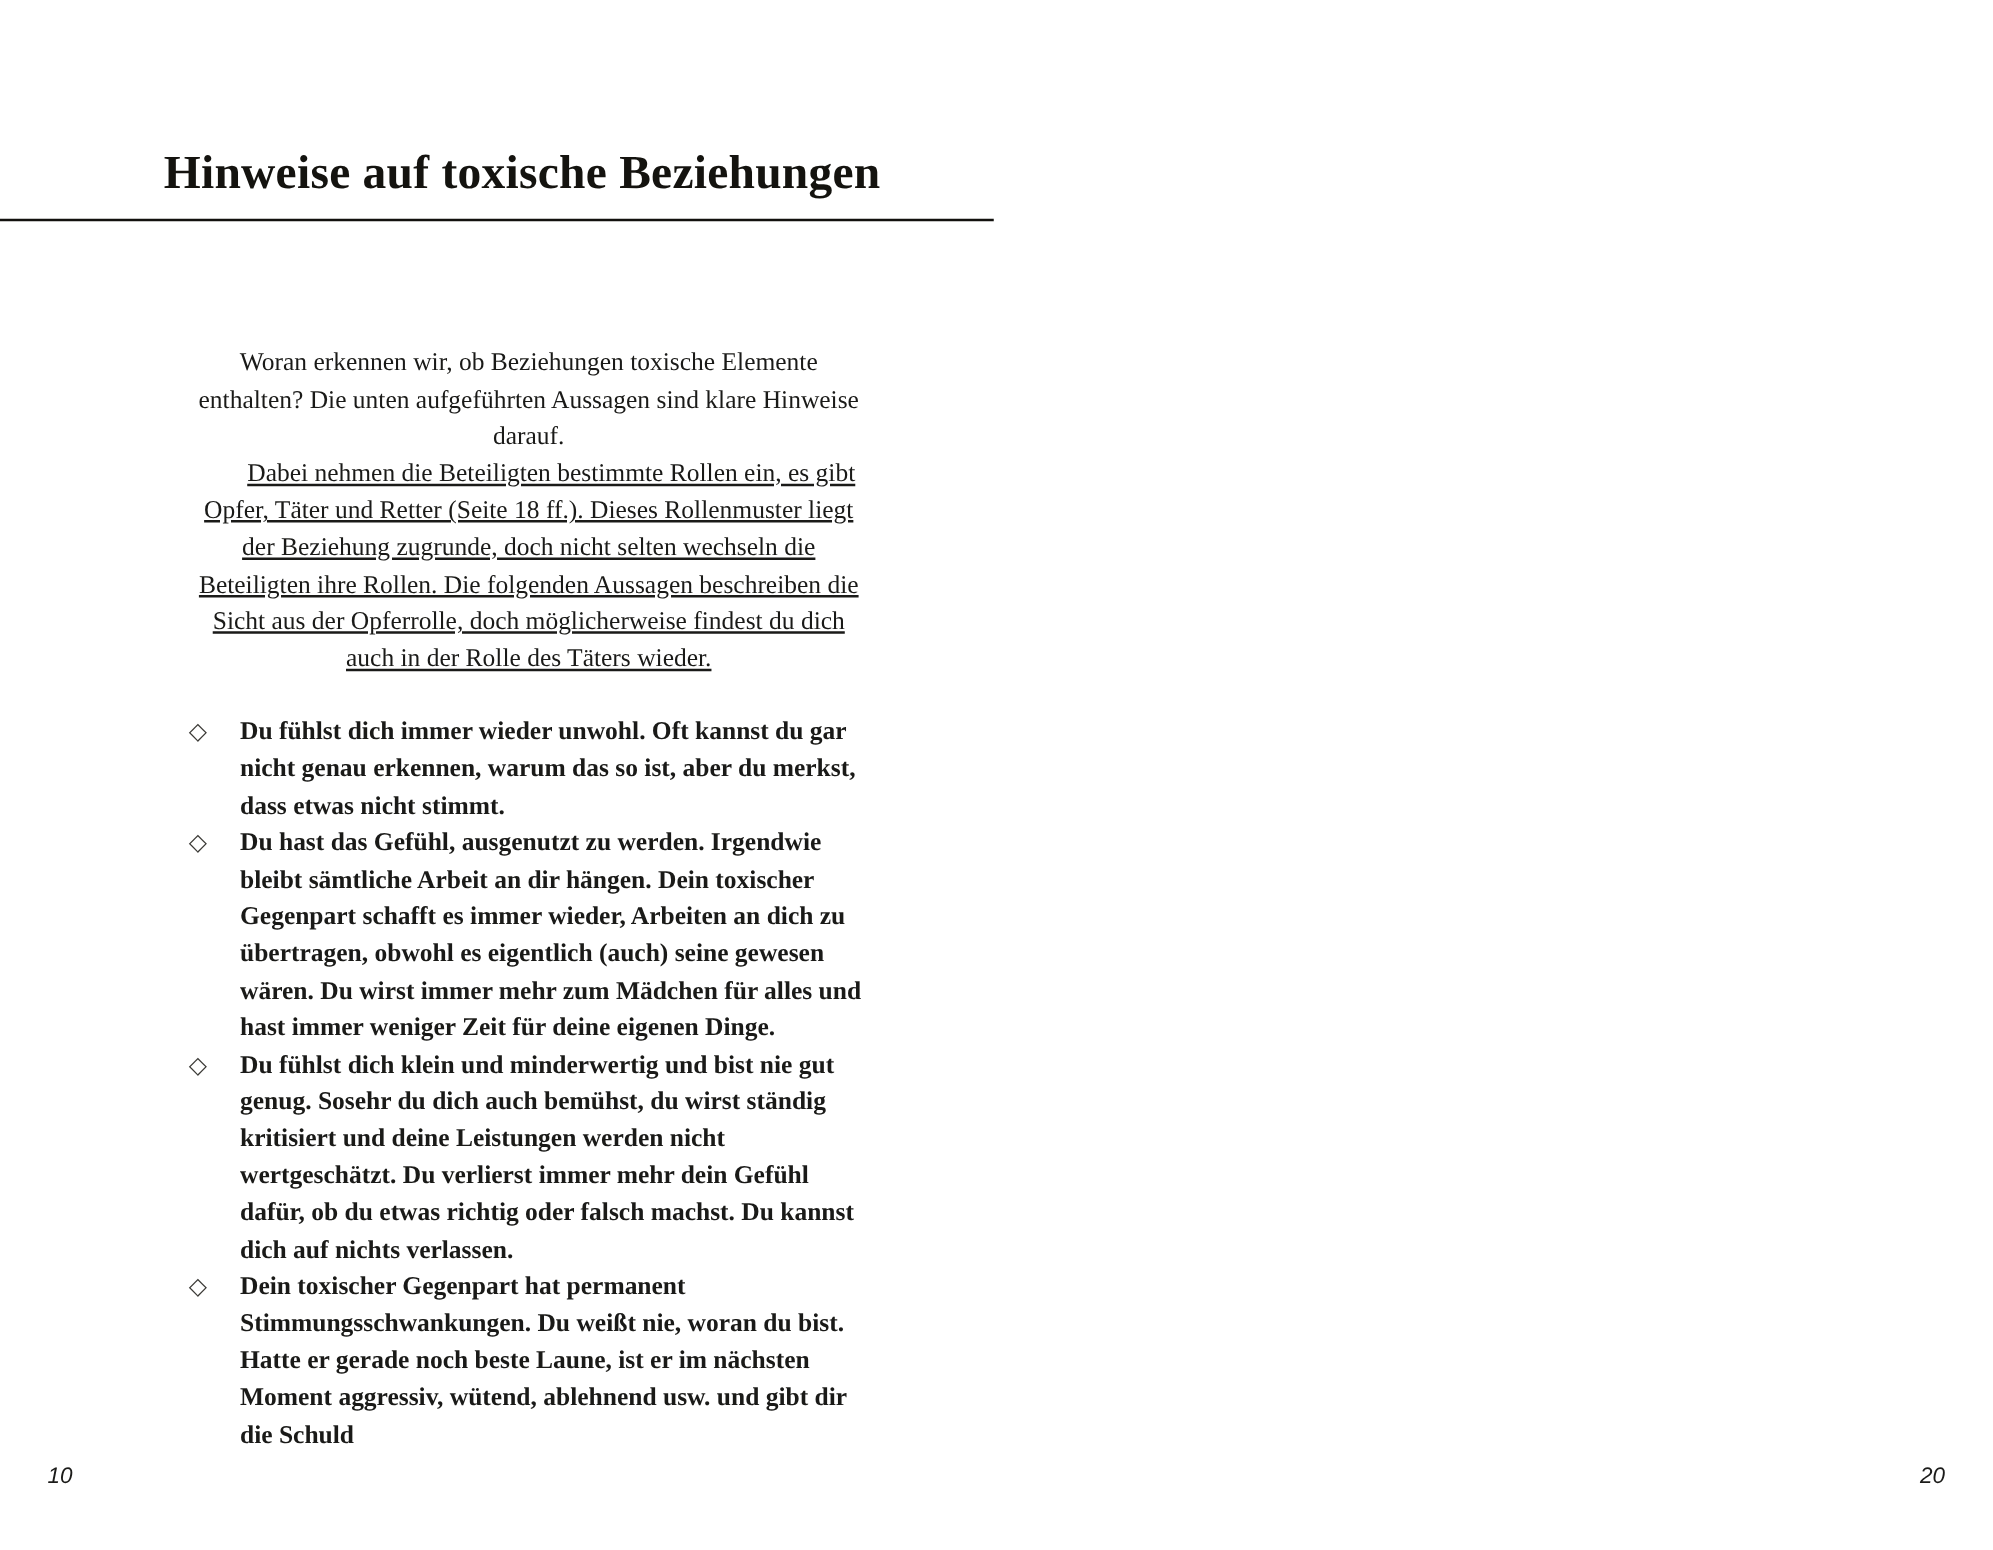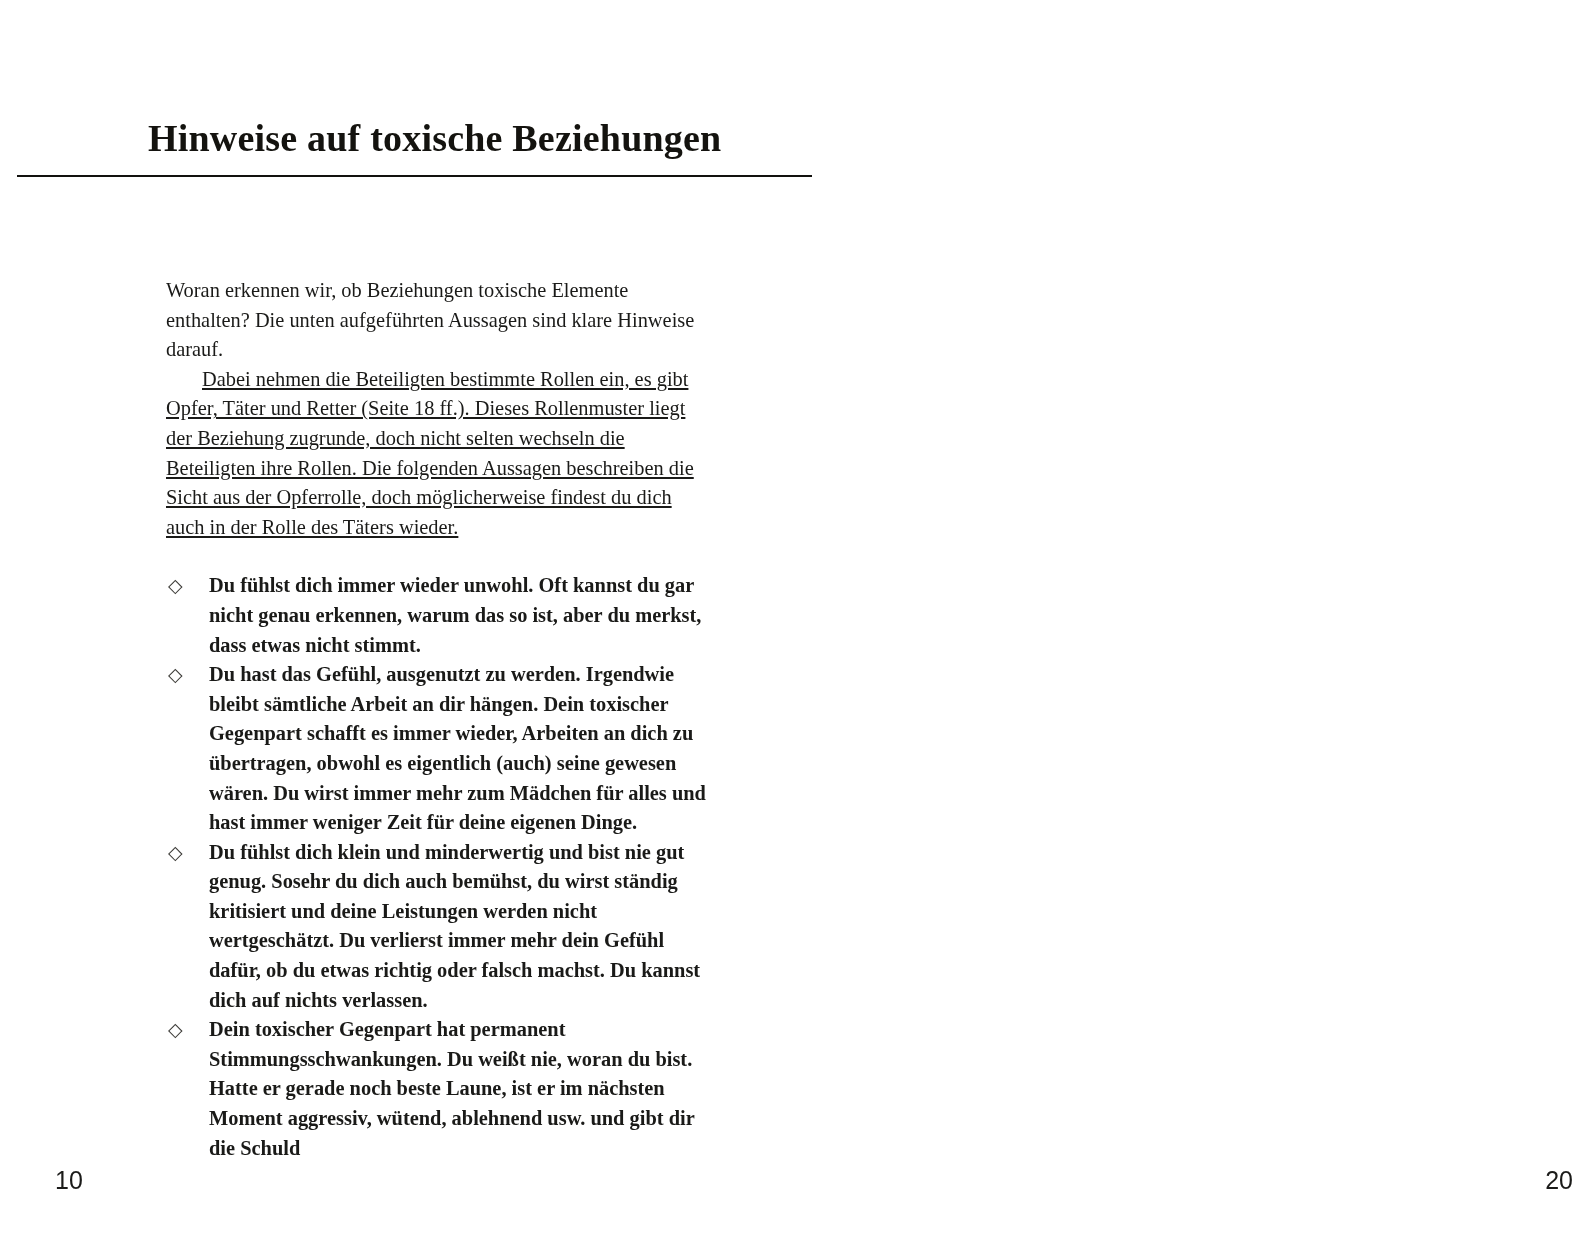--- a/index.html
+++ b/index.html
@@ -14,21 +14,20 @@
     overflow: hidden;
     font-family: "Liberation Serif", "DejaVu Serif", serif;
     color: #1a1a18;
   }
 
   
   .spread {
     position: absolute;
     inset: 0;
     display: block;
-    margin-left: 17px;
   }
 
   .page {
     position: absolute;
     top: 0;
     height: 1240px;
     box-sizing: border-box;
   }
   .page-left  { left: 0;    width: 797px; }
   .page-right { left: 797px; width: 797px; }
@@ -75,20 +74,21 @@
     text-indent: 0;
     hyphens: manual;
   }
   .para.indented {
     text-indent: 36px;
     text-decoration: underline;
   }
 
   .intro-block {
     margin-bottom: 29px;
+    text-align: center;
   }
 
   
   .bullet-list {
     list-style: none;
     margin: 0;
     padding: 0;
   }
   .bullet-item {
     position: relative;
@@ -108,24 +108,25 @@
   .bullet-text {
     display: block;
     font-weight: bold;
   }
 
   
   .folio {
     position: absolute;
     bottom: 48px;
     font-family: "Liberation Sans", "DejaVu Sans", sans-serif;
-    font-size: 25px;
+    font-size: 18px;
     line-height: 24px;
     color: #1b1b19;
     font-weight: 400;
+    font-style: italic;
   }
   .folio-left  { left: 38px; }
   .folio-right { right: 38px; }
 </style>
 </head>
 <body>
 
 <div class="spread">
 
   <div class="page page-left">

